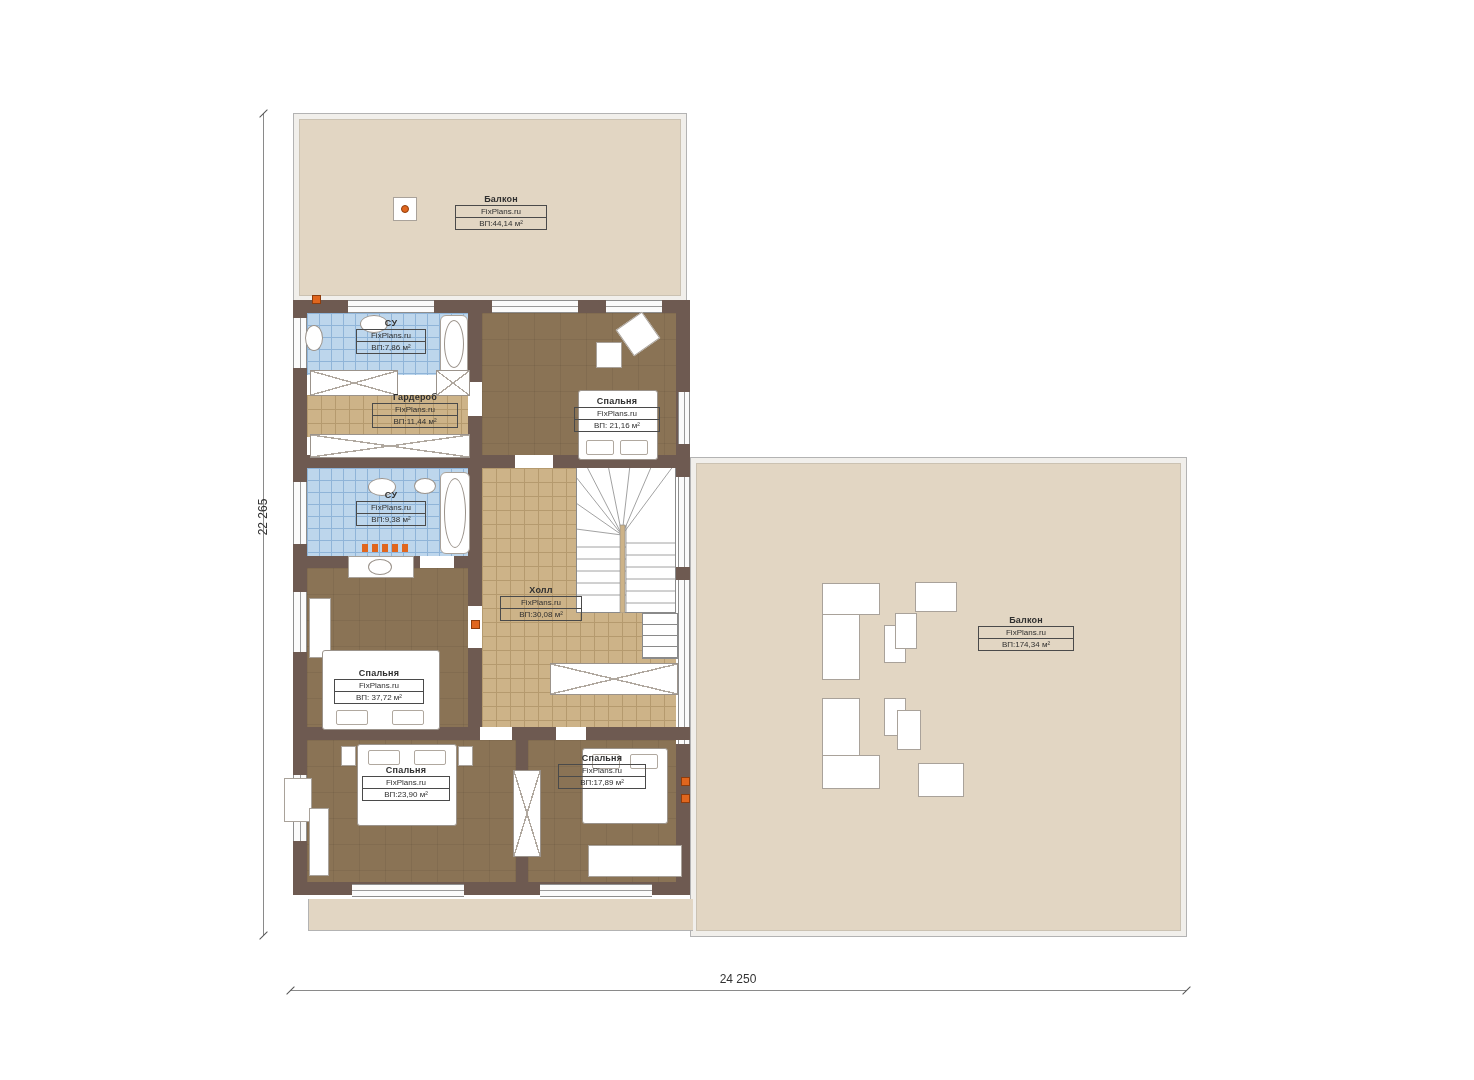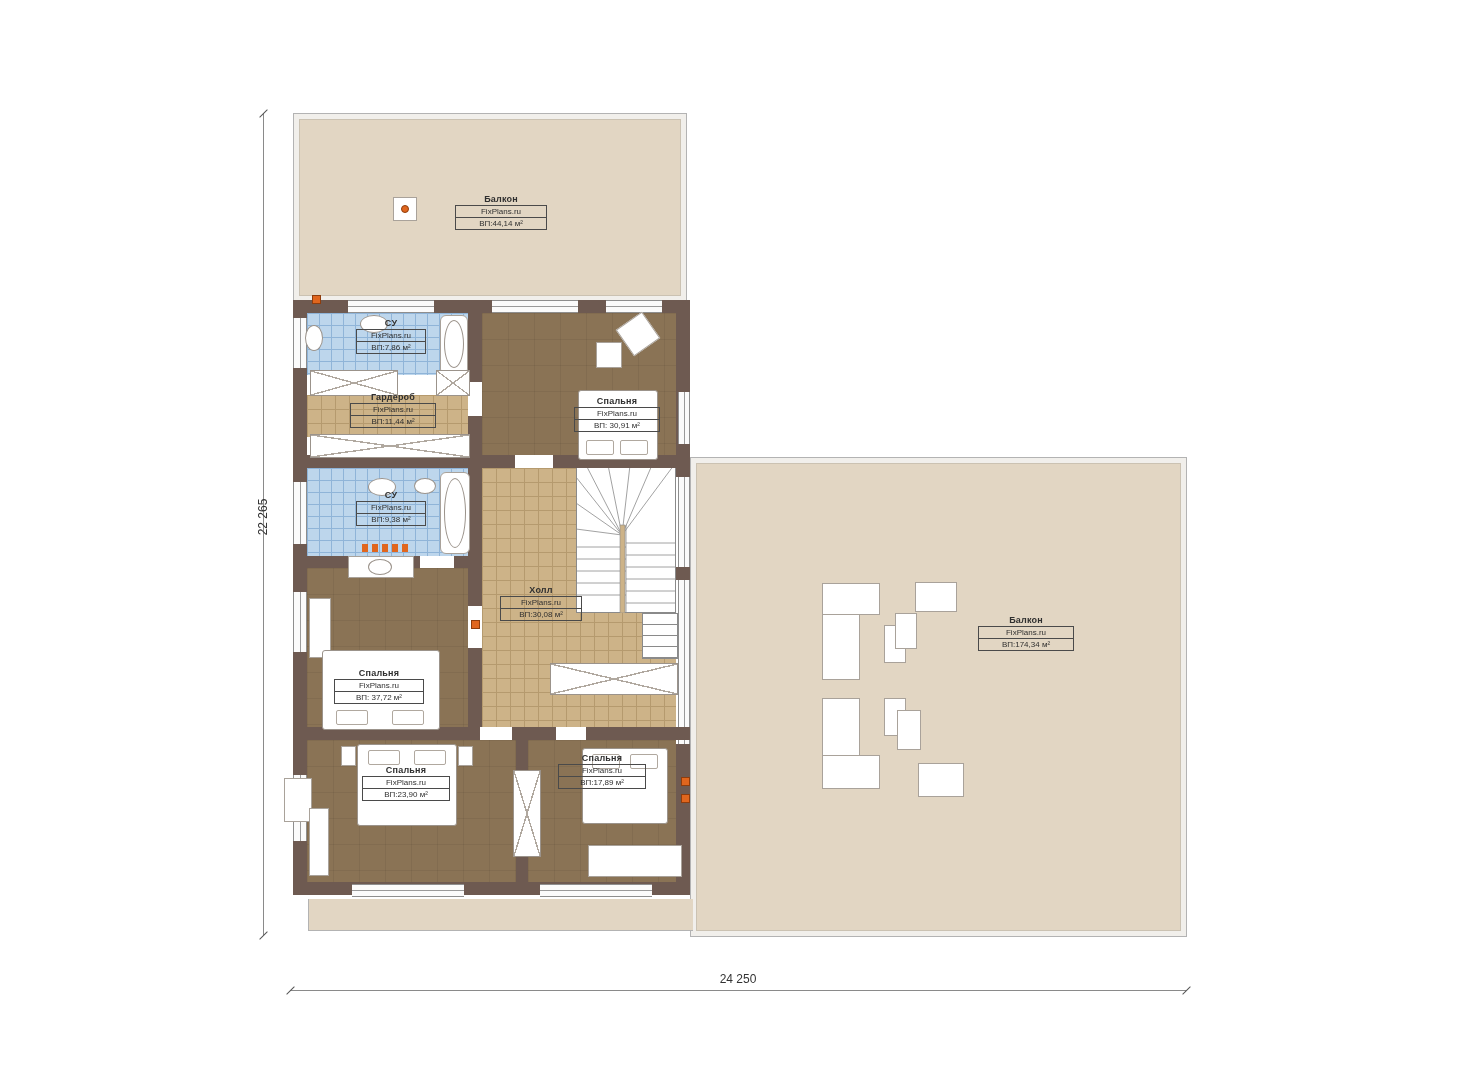--- a/index.html
+++ b/index.html
@@ -206,33 +206,33 @@
   </div>
 
   <div class="room-label" style="left:356px;top:318px;width:70px;">
     <div class="rname">СУ</div>
     <div class="rbox">
       <div class="rrow site">FixPlans.ru</div>
       <div class="rrow">ВП:7,86 м²</div>
     </div>
   </div>
 
-  <div class="room-label" style="left:350px;top:392px;width:86px;text-align:center;">
+  <div class="room-label" style="left:372px;top:392px;width:86px;text-align:center;">
     <div class="rname">Гардероб</div>
     <div class="rbox">
       <div class="rrow site">FixPlans.ru</div>
       <div class="rrow">ВП:11,44 м²</div>
     </div>
   </div>
 
   <div class="room-label" style="left:574px;top:396px;width:86px;">
     <div class="rname">Спальня</div>
     <div class="rbox">
       <div class="rrow site">FixPlans.ru</div>
-      <div class="rrow">ВП: 30,91 м²</div>
+      <div class="rrow">ВП: 21,16 м²</div>
     </div>
   </div>
 
   <div class="room-label" style="left:356px;top:490px;width:70px;">
     <div class="rname">СУ</div>
     <div class="rbox">
       <div class="rrow site">FixPlans.ru</div>
       <div class="rrow">ВП:9,38 м²</div>
     </div>
   </div>

